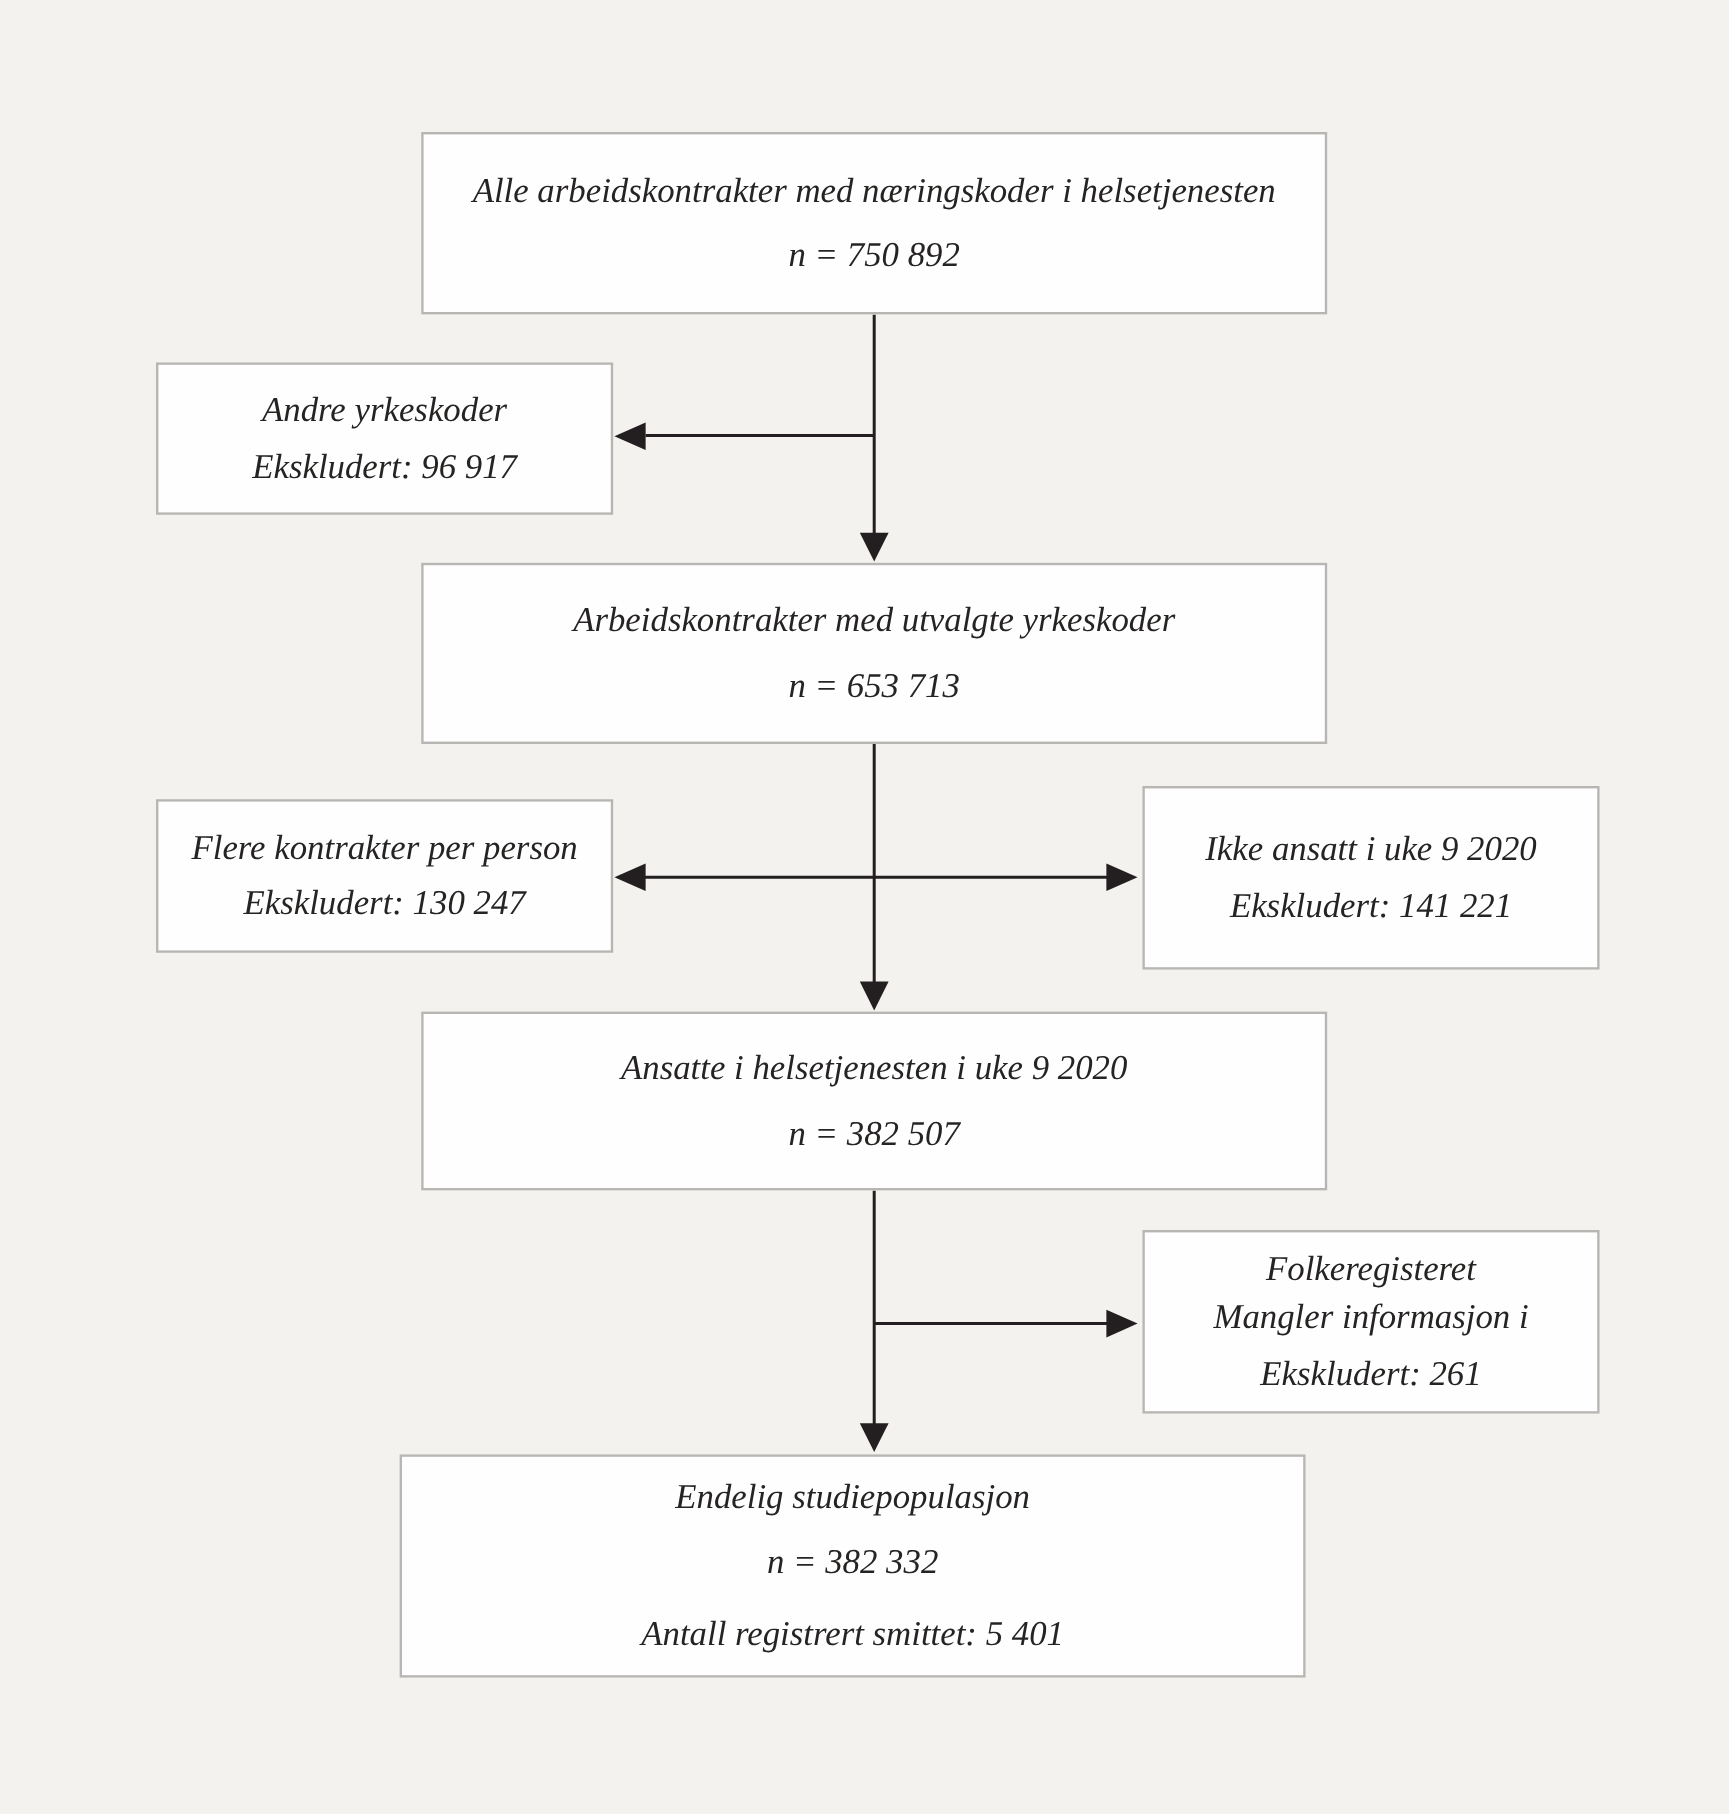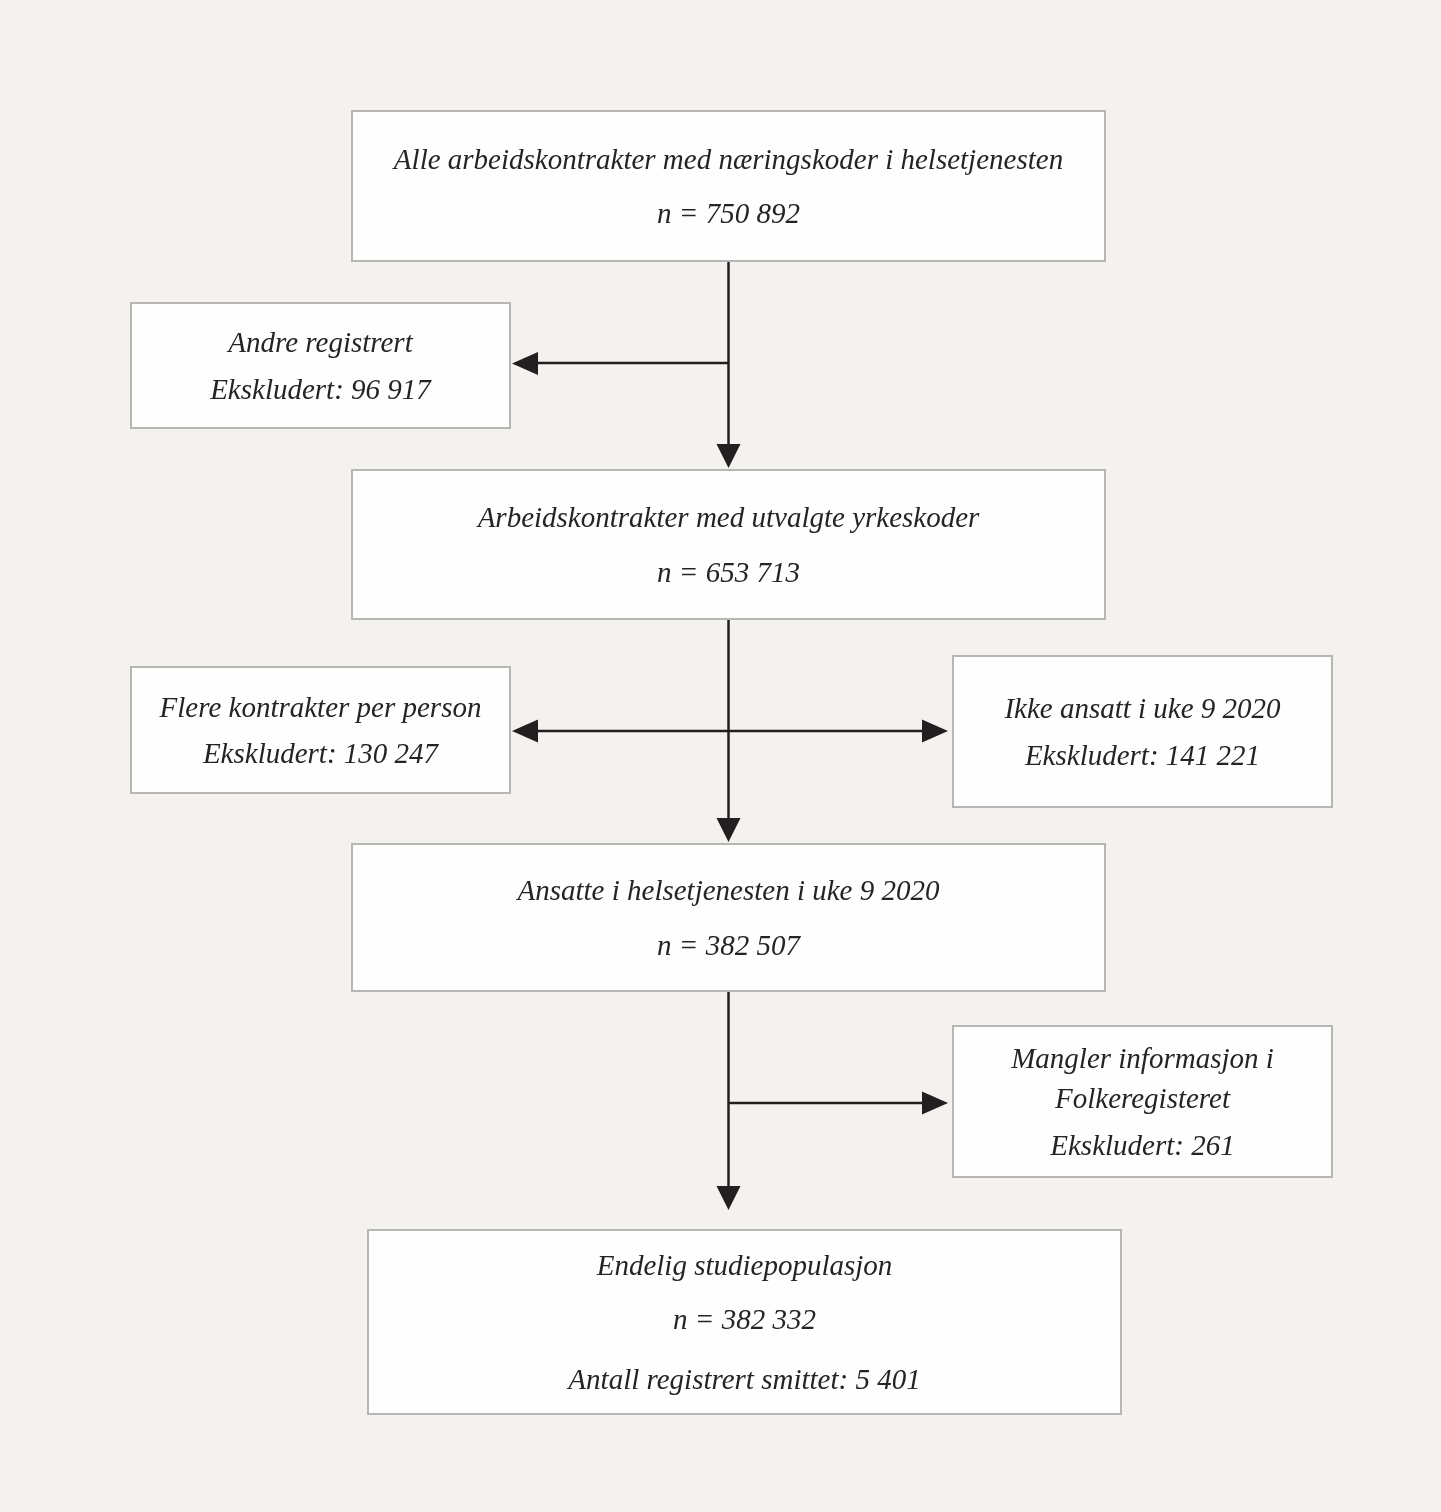--- a/index.html
+++ b/index.html
@@ -49,21 +49,21 @@
   .excluded { margin-top: 6px !important; white-space: nowrap; }
   .extra { margin-top: 20px !important; white-space: nowrap; }
 
   .b-step1  { left: 351px; top: 110px;  width: 755px; height: 152px; }
   .b-excl1  { left: 130px; top: 302px;  width: 381px; height: 127px; }
   .b-step2  { left: 351px; top: 469px;  width: 755px; height: 151px; }
   .b-excl2l { left: 130px; top: 666px;  width: 381px; height: 128px; }
   .b-excl2r { left: 952px; top: 655px;  width: 381px; height: 153px; }
   .b-step3  { left: 351px; top: 843px;  width: 755px; height: 149px; }
   .b-excl3  { left: 952px; top: 1025px; width: 381px; height: 153px; }
-  .b-final  { left: 367px; top: 1212px; width: 755px; height: 186px; margin-top: 17px; }
+  .b-final  { left: 333px; top: 1212px; width: 755px; height: 186px; }
 
   .connectors line { stroke: #231f20; stroke-width: 2.5; }
   .connectors polygon { fill: #231f20; }
 </style>
 </head>
 <body>
 
 <div class="canvas">
 
   <svg class="connectors" viewBox="0 0 1441 1512">
@@ -90,21 +90,21 @@
 
   <div class="box b-step1">
     <p>
       <span class="line">Alle arbeidskontrakter med næringskoder i helsetjenesten</span>
     </p>
     <p class="nvalue">n = 750 892</p>
   </div>
 
   <div class="box b-excl1">
     <p>
-      <span class="line">Andre registrert</span>
+      <span class="line">Andre yrkeskoder</span>
     </p>
     <p class="excluded">Ekskludert: 96 917</p>
   </div>
 
   <div class="box b-step2">
     <p>
       <span class="line">Arbeidskontrakter med utvalgte yrkeskoder</span>
     </p>
     <p class="nvalue">n = 653 713</p>
   </div>
@@ -125,22 +125,22 @@
 
   <div class="box b-step3">
     <p>
       <span class="line">Ansatte i helsetjenesten i uke 9 2020</span>
     </p>
     <p class="nvalue">n = 382 507</p>
   </div>
 
   <div class="box b-excl3">
     <p>
+      <span class="line">Folkeregisteret</span>
       <span class="line">Mangler informasjon i</span>
-      <span class="line">Folkeregisteret</span>
     </p>
     <p class="excluded">Ekskludert: 261</p>
   </div>
 
   <div class="box b-final">
     <p>
       <span class="line">Endelig studiepopulasjon</span>
     </p>
     <p class="nvalue">n = 382 332</p>
     <p class="extra">Antall registrert smittet: 5 401</p>

